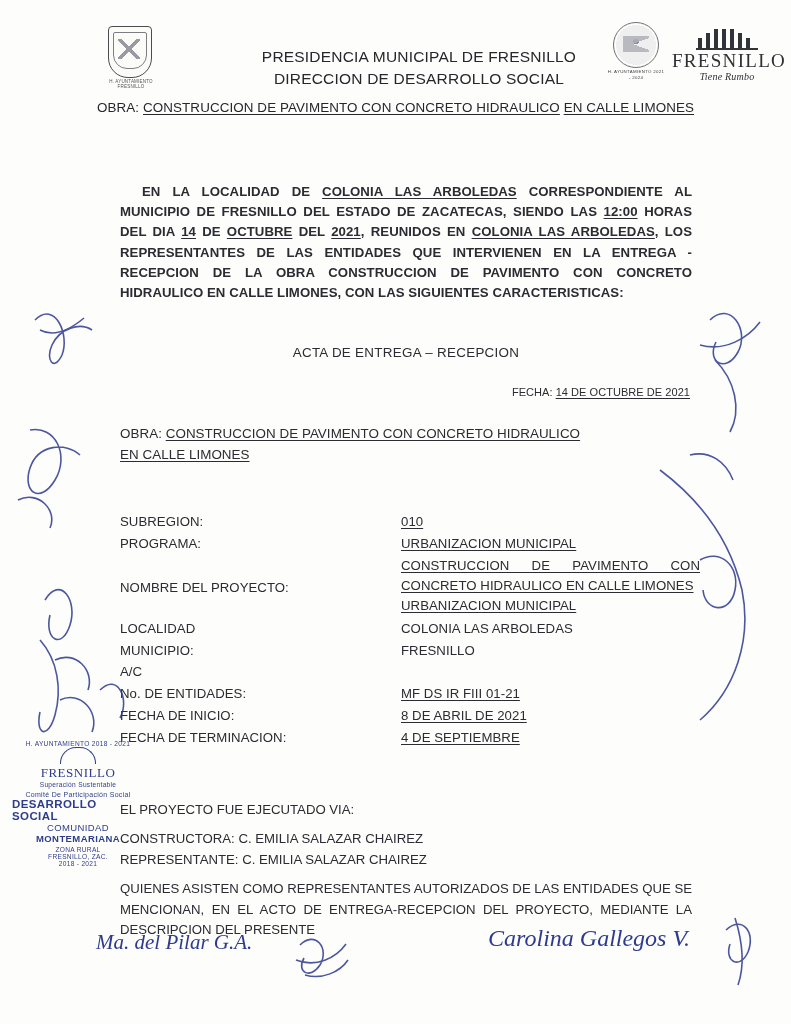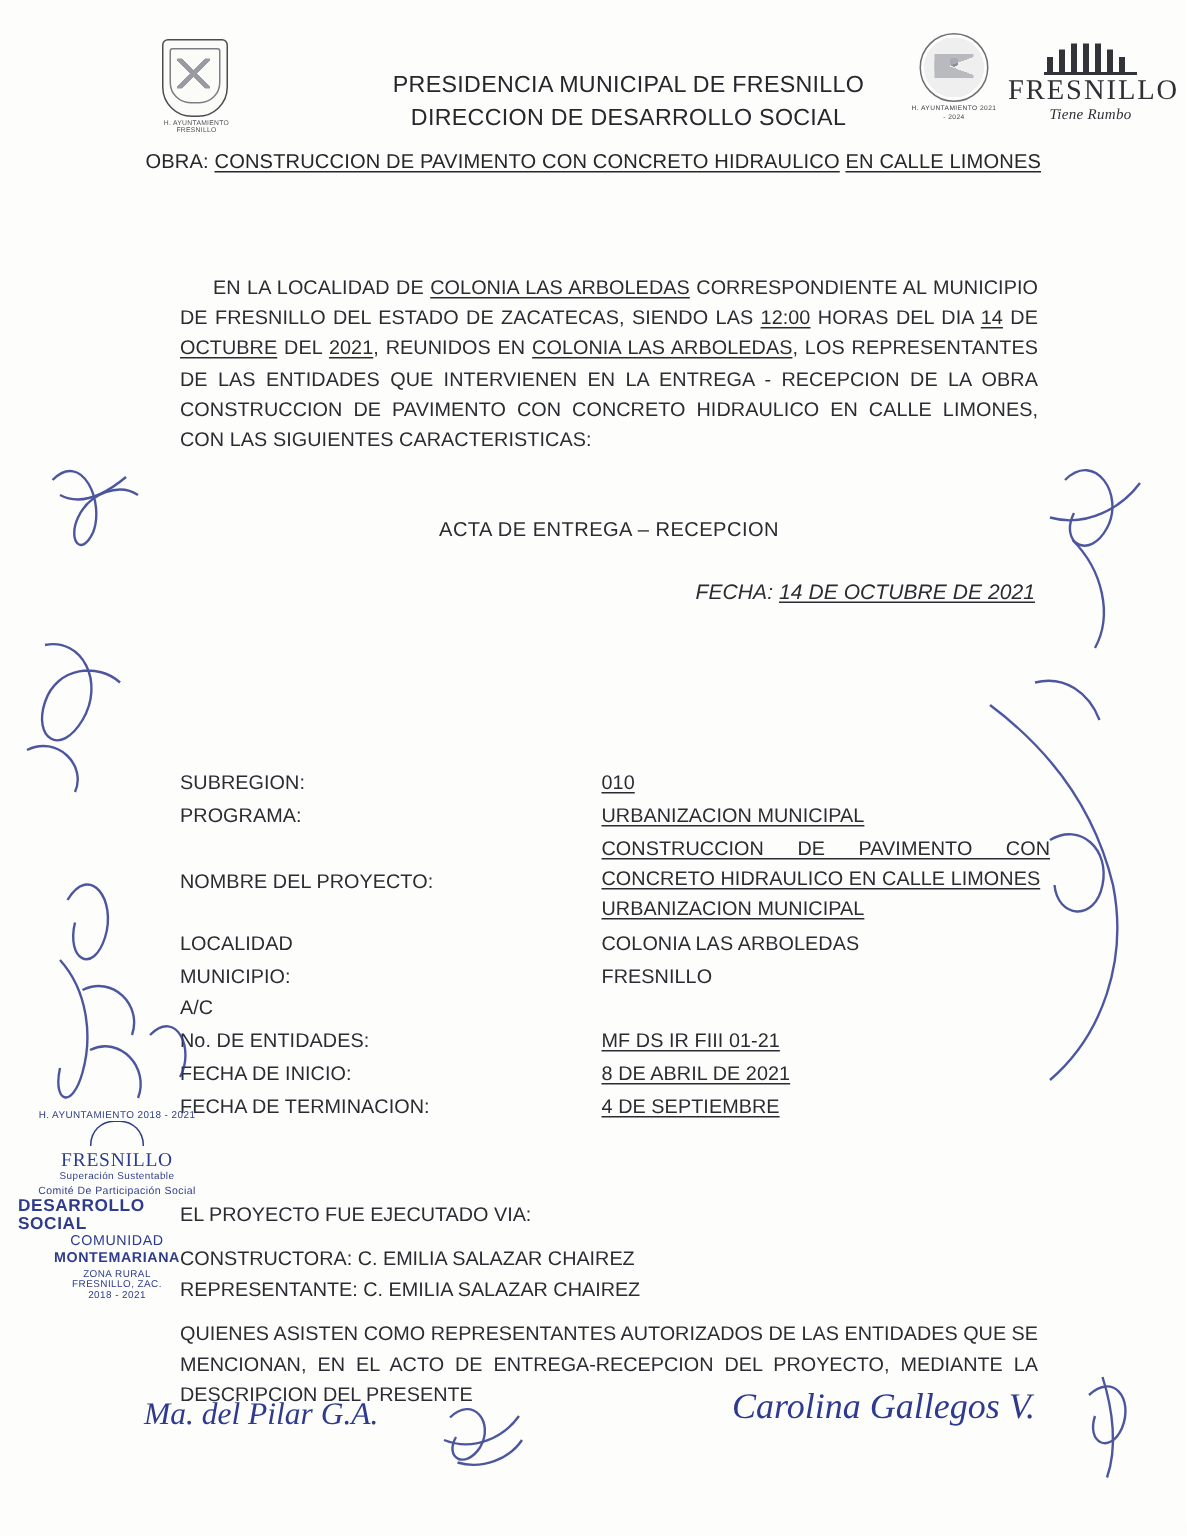--- a/index.html
+++ b/index.html
@@ -163,34 +163,33 @@
     position: absolute;
     left: 120px;
     top: 182px;
     width: 572px;
     font-size: 13.2px;
     line-height: 1.53;
     letter-spacing: .05px;
     color: #2b2b33;
   }
   .p-just { text-align: justify; }
-  .p1 { text-indent: 22px; }
+  .p1 { text-indent: 22px; font-weight: bold; }
   .gap { height: 14px; }
   .acta-title {
     margin-top: 26px;
     text-align: center;
     font-size: 13.4px;
     letter-spacing: .3px;
   }
   .fecha-row {
     margin-top: 20px;
     text-align: right;
-    font-size: 14px;
+    font-size: 11px;
     padding-right: 2px;
-    font-style: italic;
   }
   .obra-row {
     margin-top: 24px;
     font-size: 13.4px;
     line-height: 1.55;
   }
   
   .fields {
     position: absolute;
     left: 120px;
@@ -344,20 +343,25 @@
     <div class="gap"></div>
 
 
     <div class="acta-title">ACTA DE ENTREGA – RECEPCION</div>
 
     <div class="fecha-row">
       <span>FECHA:</span>
       <span class="u">14 DE OCTUBRE DE 2021</span>
     </div>
 
+    <div class="obra-row">
+      <span>OBRA:</span>
+      <span class="u">CONSTRUCCION DE PAVIMENTO CON CONCRETO HIDRAULICO</span><br>
+      <span class="u">EN CALLE LIMONES</span>
+    </div>
   </div>
 
   <div class="fields">
 
     <div class="frow">
       <div class="flabel">SUBREGION:</div>
       <div class="fvalue"><span class="u">010</span></div>
     </div>
 
     <div class="frow">

